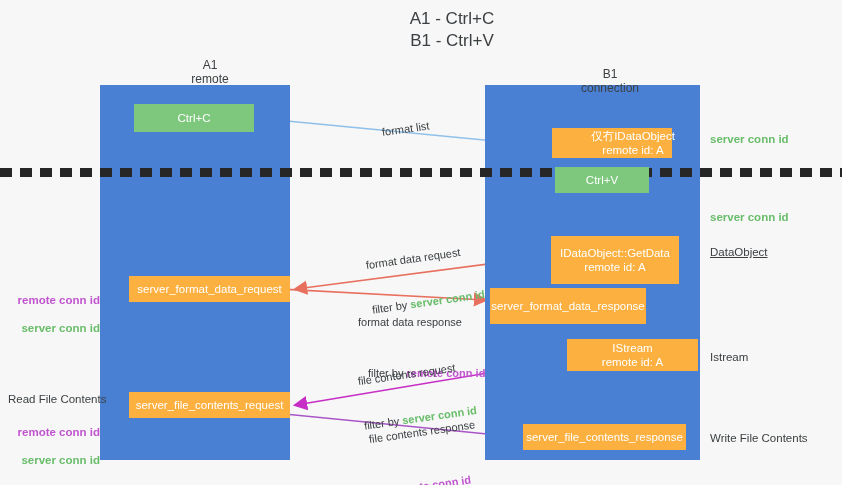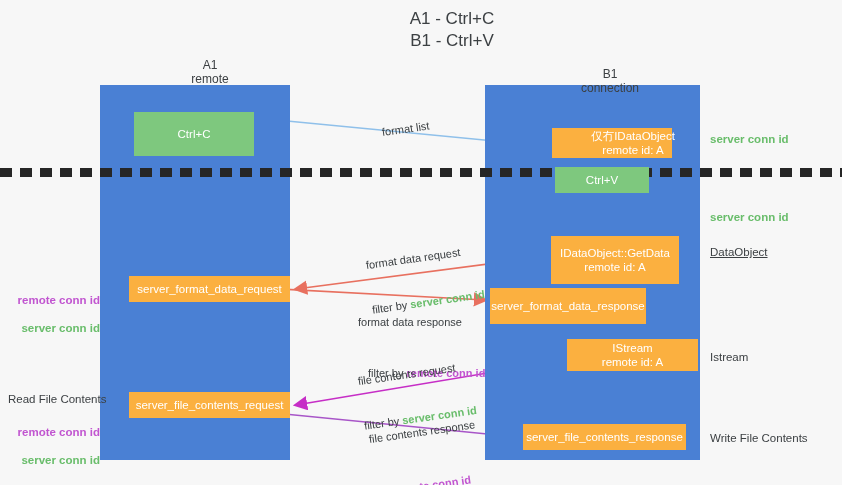--- a/index.html
+++ b/index.html
@@ -76,21 +76,21 @@
     text-align: center;
     font-size: 11.5px;
     line-height: 14px;
     color: #ffffff;
     padding: 3px 6px;
     white-space: pre;
   }
   .box.green  { background: #7ec87e; }
   .box.orange { background: #fbb040; }
 
-  #box-ctrlc  { left: 134px; top: 112px; width: 120px; height: 44px; }
+  #box-ctrlc  { left: 134px; top: 104px; width: 120px; height: 28px; }
   #box-idata  { left: 552px; top: 128px; width: 120px; height: 30px; padding-left: 48px; }
   #box-ctrlv  { left: 555px; top: 167px; width: 94px; height: 26px; }
   #box-getdata{ left: 551px; top: 236px; width: 128px; height: 48px; }
   #box-sfdreq { left: 129px; top: 276px; width: 161px; height: 26px; }
   #box-sfdresp{ left: 490px; top: 288px; width: 156px; height: 36px; }
   #box-istream{ left: 567px; top: 339px; width: 131px; height: 32px; }
   #box-sfcreq { left: 129px; top: 392px; width: 161px; height: 26px; }
   #box-sfcresp{ left: 523px; top: 424px; width: 163px; height: 26px; }
 
   

